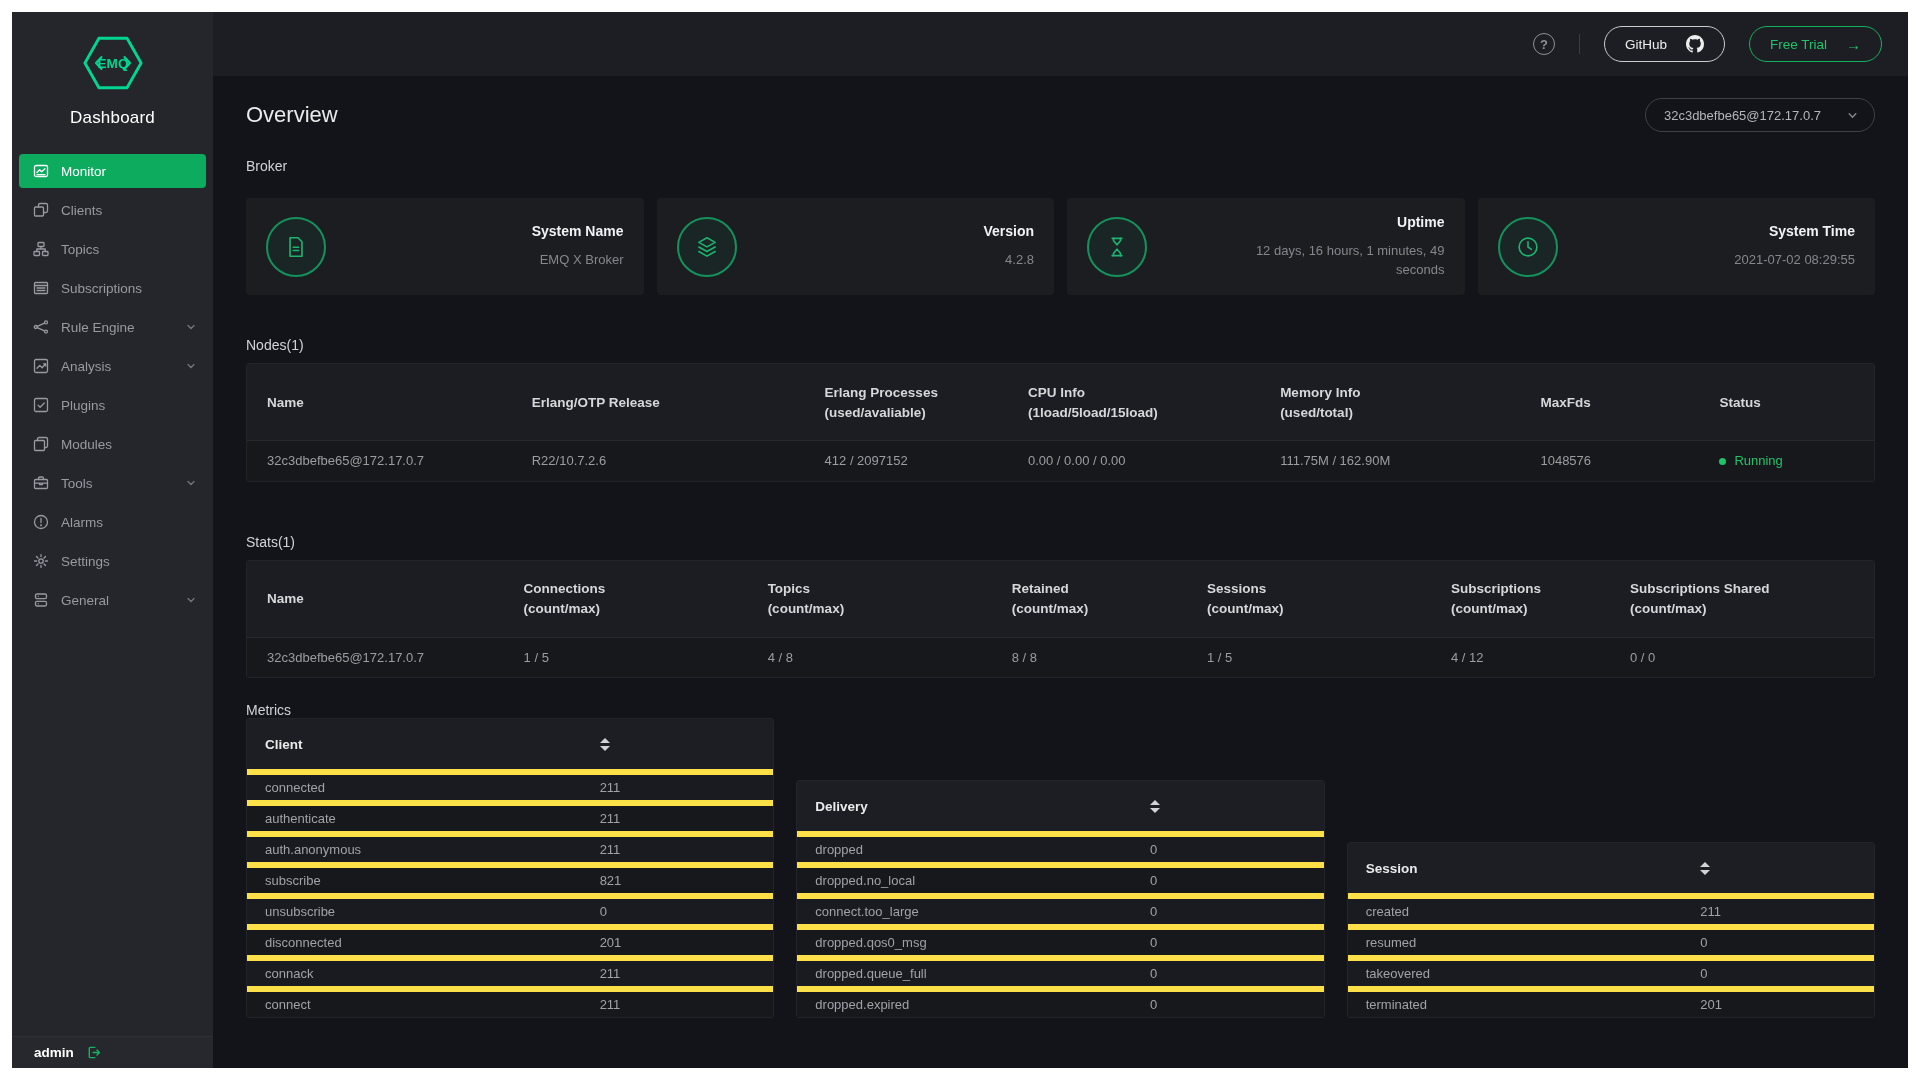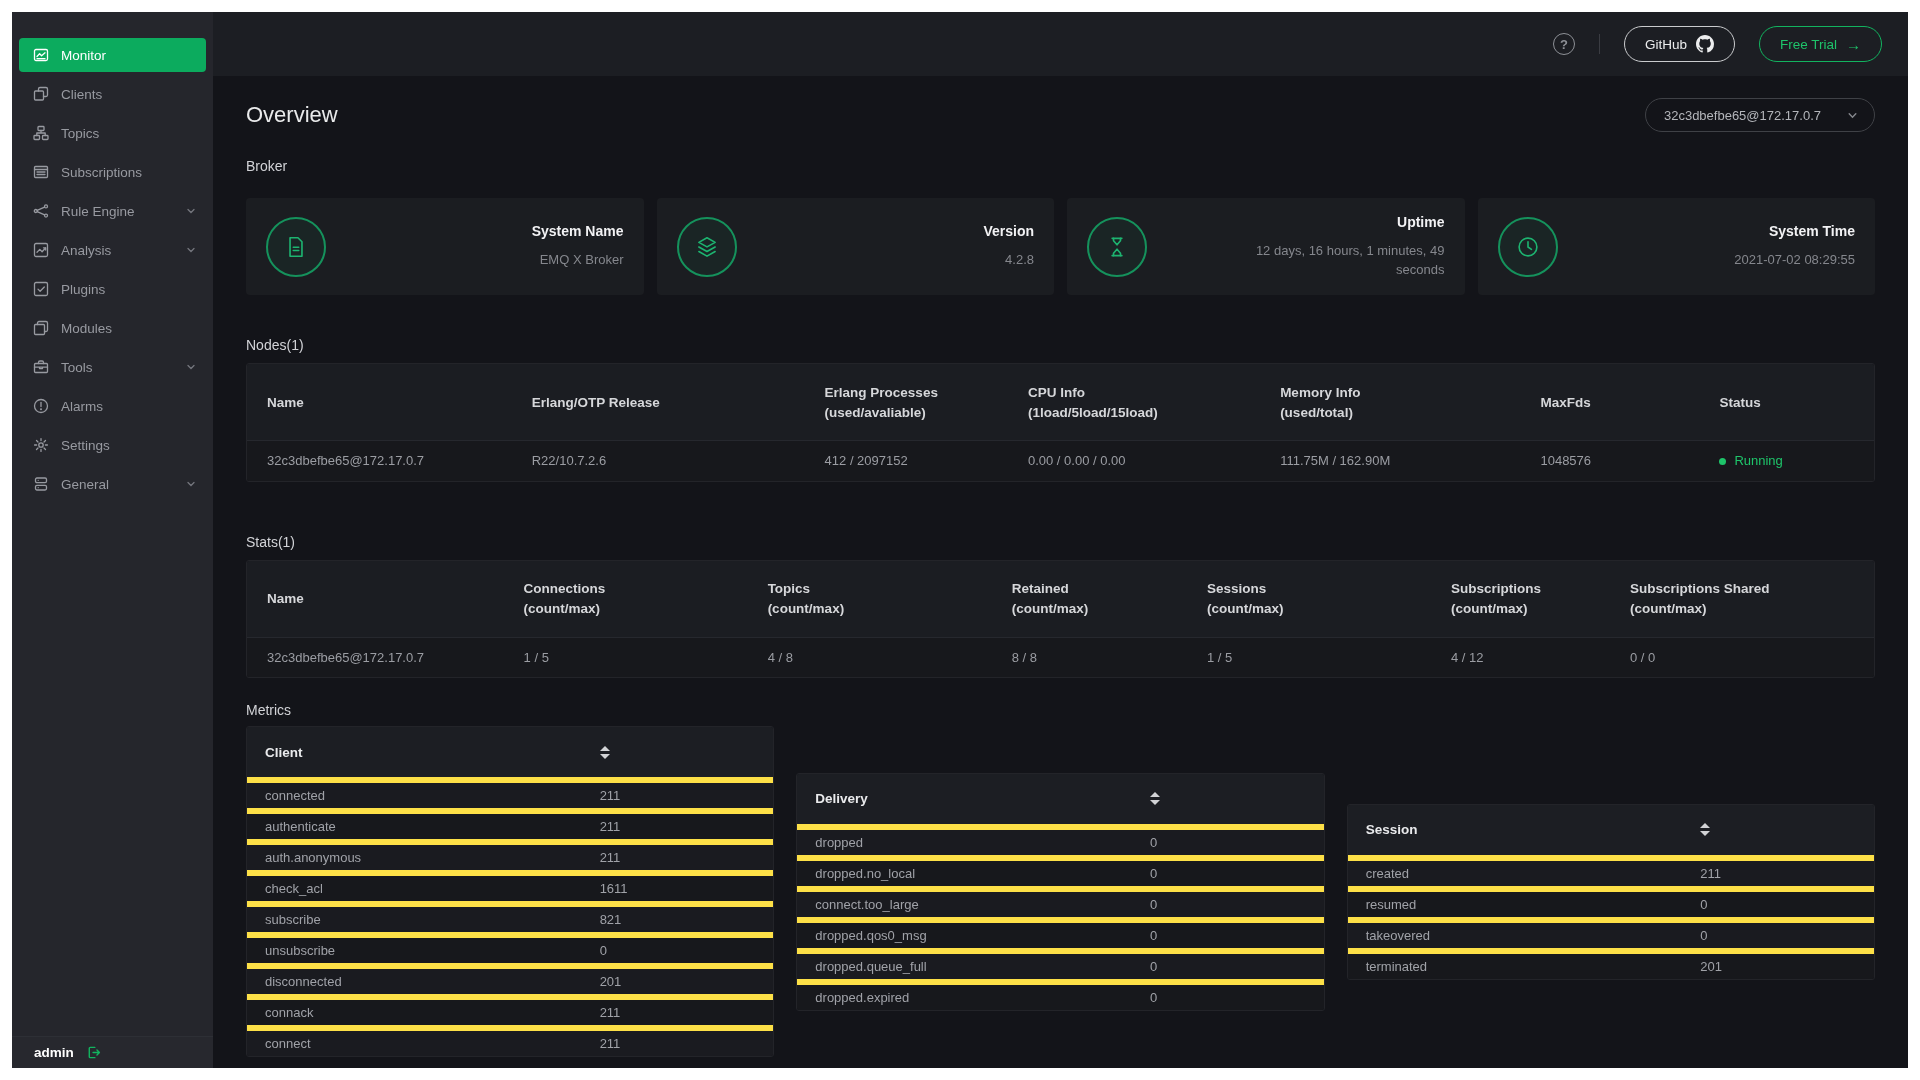--- a/index.html
+++ b/index.html
@@ -24,21 +24,21 @@
   .logout{display:inline-flex;color:#12b express;cursor:pointer;}
   .logout{color:#12b35f;}
 
   
   .main{flex:1;display:flex;flex-direction:column;min-width:0;background:#131419;}
   .topbar{height:64px;background:#1c1e23;display:flex;align-items:center;justify-content:flex-end;
           gap:24px;padding-right:14px;flex-shrink:0;}
   .help-circle{width:22px;height:22px;border:1.5px solid #8d9096;border-radius:50%;color:#8d9096;
                display:flex;align-items:center;justify-content:center;font-size:13px;font-weight:700;cursor:pointer;}
   .topbar-divider{width:1px;height:20px;background:#3a3c42;}
-  .pill{height:36px;border-radius:18px;display:flex;align-items:center;gap:9px;padding:0 20px;
+  .pill{height:36px;border-radius:18px;display:flex;align-items:center;gap:19px;padding:0 20px;
         font-size:13.5px;cursor:pointer;background:transparent;text-align:center;}
   .pill.github{border:1px solid #caccce;color:#ecedee;}
   .pill.trial{border:1px solid #12b35f;color:#1ec46a;margin-right:12px;}
   .trial-arrow{font-size:15px;}
 
   .content{flex:1;padding:0 33px;overflow:hidden;}
   .page-head{margin-top:22px;display:flex;justify-content:space-between;align-items:center;}
   .page-title{font-size:22px;color:#e9eaeb;font-weight:500;}
   .node-select{height:34px;border:1px solid #3f4146;border-radius:17px;display:flex;align-items:center;
                gap:26px;padding:0 16px 0 18px;color:#b4b6bb;font-size:13px;cursor:pointer;}
@@ -66,38 +66,49 @@
   .data-table th{background:#1b1d22;text-align:left;padding:0;}
   .th-wrap{min-height:76px;display:flex;flex-direction:column;justify-content:center;gap:5px;
            color:#d6d7da;font-size:13.5px;font-weight:700;}
   .data-table th:first-child .th-wrap{padding-left:20px;}
   .data-table td{background:#17181c;border-top:1px solid #26282e;height:40px;color:#9b9da3;font-size:13px;padding:0;}
   .data-table td:first-child{padding-left:20px;}
   .dot{display:inline-block;width:7px;height:7px;border-radius:50%;background:#1ec46a;margin-right:8px;}
   .status-text{color:#1ec46a;}
 
   
-  .metrics-row{display:flex;gap:22px;margin-top:8px;align-items:center;}
+  .metrics-row{display:flex;gap:22px;align-items:flex-end;}
   .metric-card{width:533px;background:#17181c;border:1px solid #232429;border-radius:3px;overflow:hidden;}
   .metric-head{display:grid;grid-template-columns:67% 33%;align-items:center;height:50px;background:#1c1e23;}
   .metric-title{padding-left:18px;color:#e9eaec;font-size:13.5px;font-weight:700;}
   .sort-icon{display:inline-flex;flex-direction:column;gap:3px;width:10px;cursor:pointer;}
   .tri-up{width:0;height:0;border-left:5px solid transparent;border-right:5px solid transparent;border-bottom:5px solid #d2d3d6;}
   .tri-down{width:0;height:0;border-left:5px solid transparent;border-right:5px solid transparent;border-top:5px solid #d2d3d6;}
   .metric-row{display:grid;grid-template-columns:67% 33%;height:31px;align-items:center;font-size:13px;
               color:#a0a2a8;border-top:6px solid #fde047;background:#17181c;}
   .metric-row:nth-of-type(even){background:#1a1b20;}
   .metric-row span:first-child{padding-left:18px;}
 </style>
 </head>
 <body>
 
 <div class="app">
 
   <div class="sidebar">
+    <div class="logo-block">
+      <span>
+        <svg width="62" height="62" viewBox="0 0 64 64" fill="none" stroke="#00d68f" stroke-width="3" stroke-linejoin="round" stroke-linecap="round">
+          <polygon points="3,32 17.5,6.5 46.5,6.5 61,32 46.5,57.5 17.5,57.5"></polygon>
+          <polyline points="20,26 14.5,32 20,38" stroke-width="2.4"></polyline>
+          <polyline points="44,26 49.5,32 44,38" stroke-width="2.4"></polyline>
+          <text x="32" y="37" text-anchor="middle" font-size="14" font-weight="bold" fill="#00d68f" stroke="none">EMQ</text>
+        </svg>
+      </span>
+      <div class="dash-title">Dashboard</div>
+    </div>
 
     <div class="nav">
       <div class="nav-item active">
         <span class="nav-icon">
           <svg viewBox="0 0 16 16" fill="none" stroke="currentColor" stroke-width="1.3" stroke-linecap="round" stroke-linejoin="round">
               <rect x="1.5" y="2.5" width="13" height="11" rx="1.5"></rect>
               <path d="M4 9.5l2.6-2.8 2 2L12 5.8"></path>
               <path d="M4 11.6h8"></path>
             </svg>
         </span>
@@ -485,24 +496,20 @@
             </div>
           <div class="metric-row">
               <span>authenticate</span>
               <span>211</span>
             </div>
           <div class="metric-row">
               <span>auth.anonymous</span>
               <span>211</span>
             </div>
           <div class="metric-row">
-              <span>check_acl</span>
-              <span>1611</span>
-            </div>
-          <div class="metric-row">
               <span>subscribe</span>
               <span>821</span>
             </div>
           <div class="metric-row">
               <span>unsubscribe</span>
               <span>0</span>
             </div>
           <div class="metric-row">
               <span>disconnected</span>
               <span>201</span>

